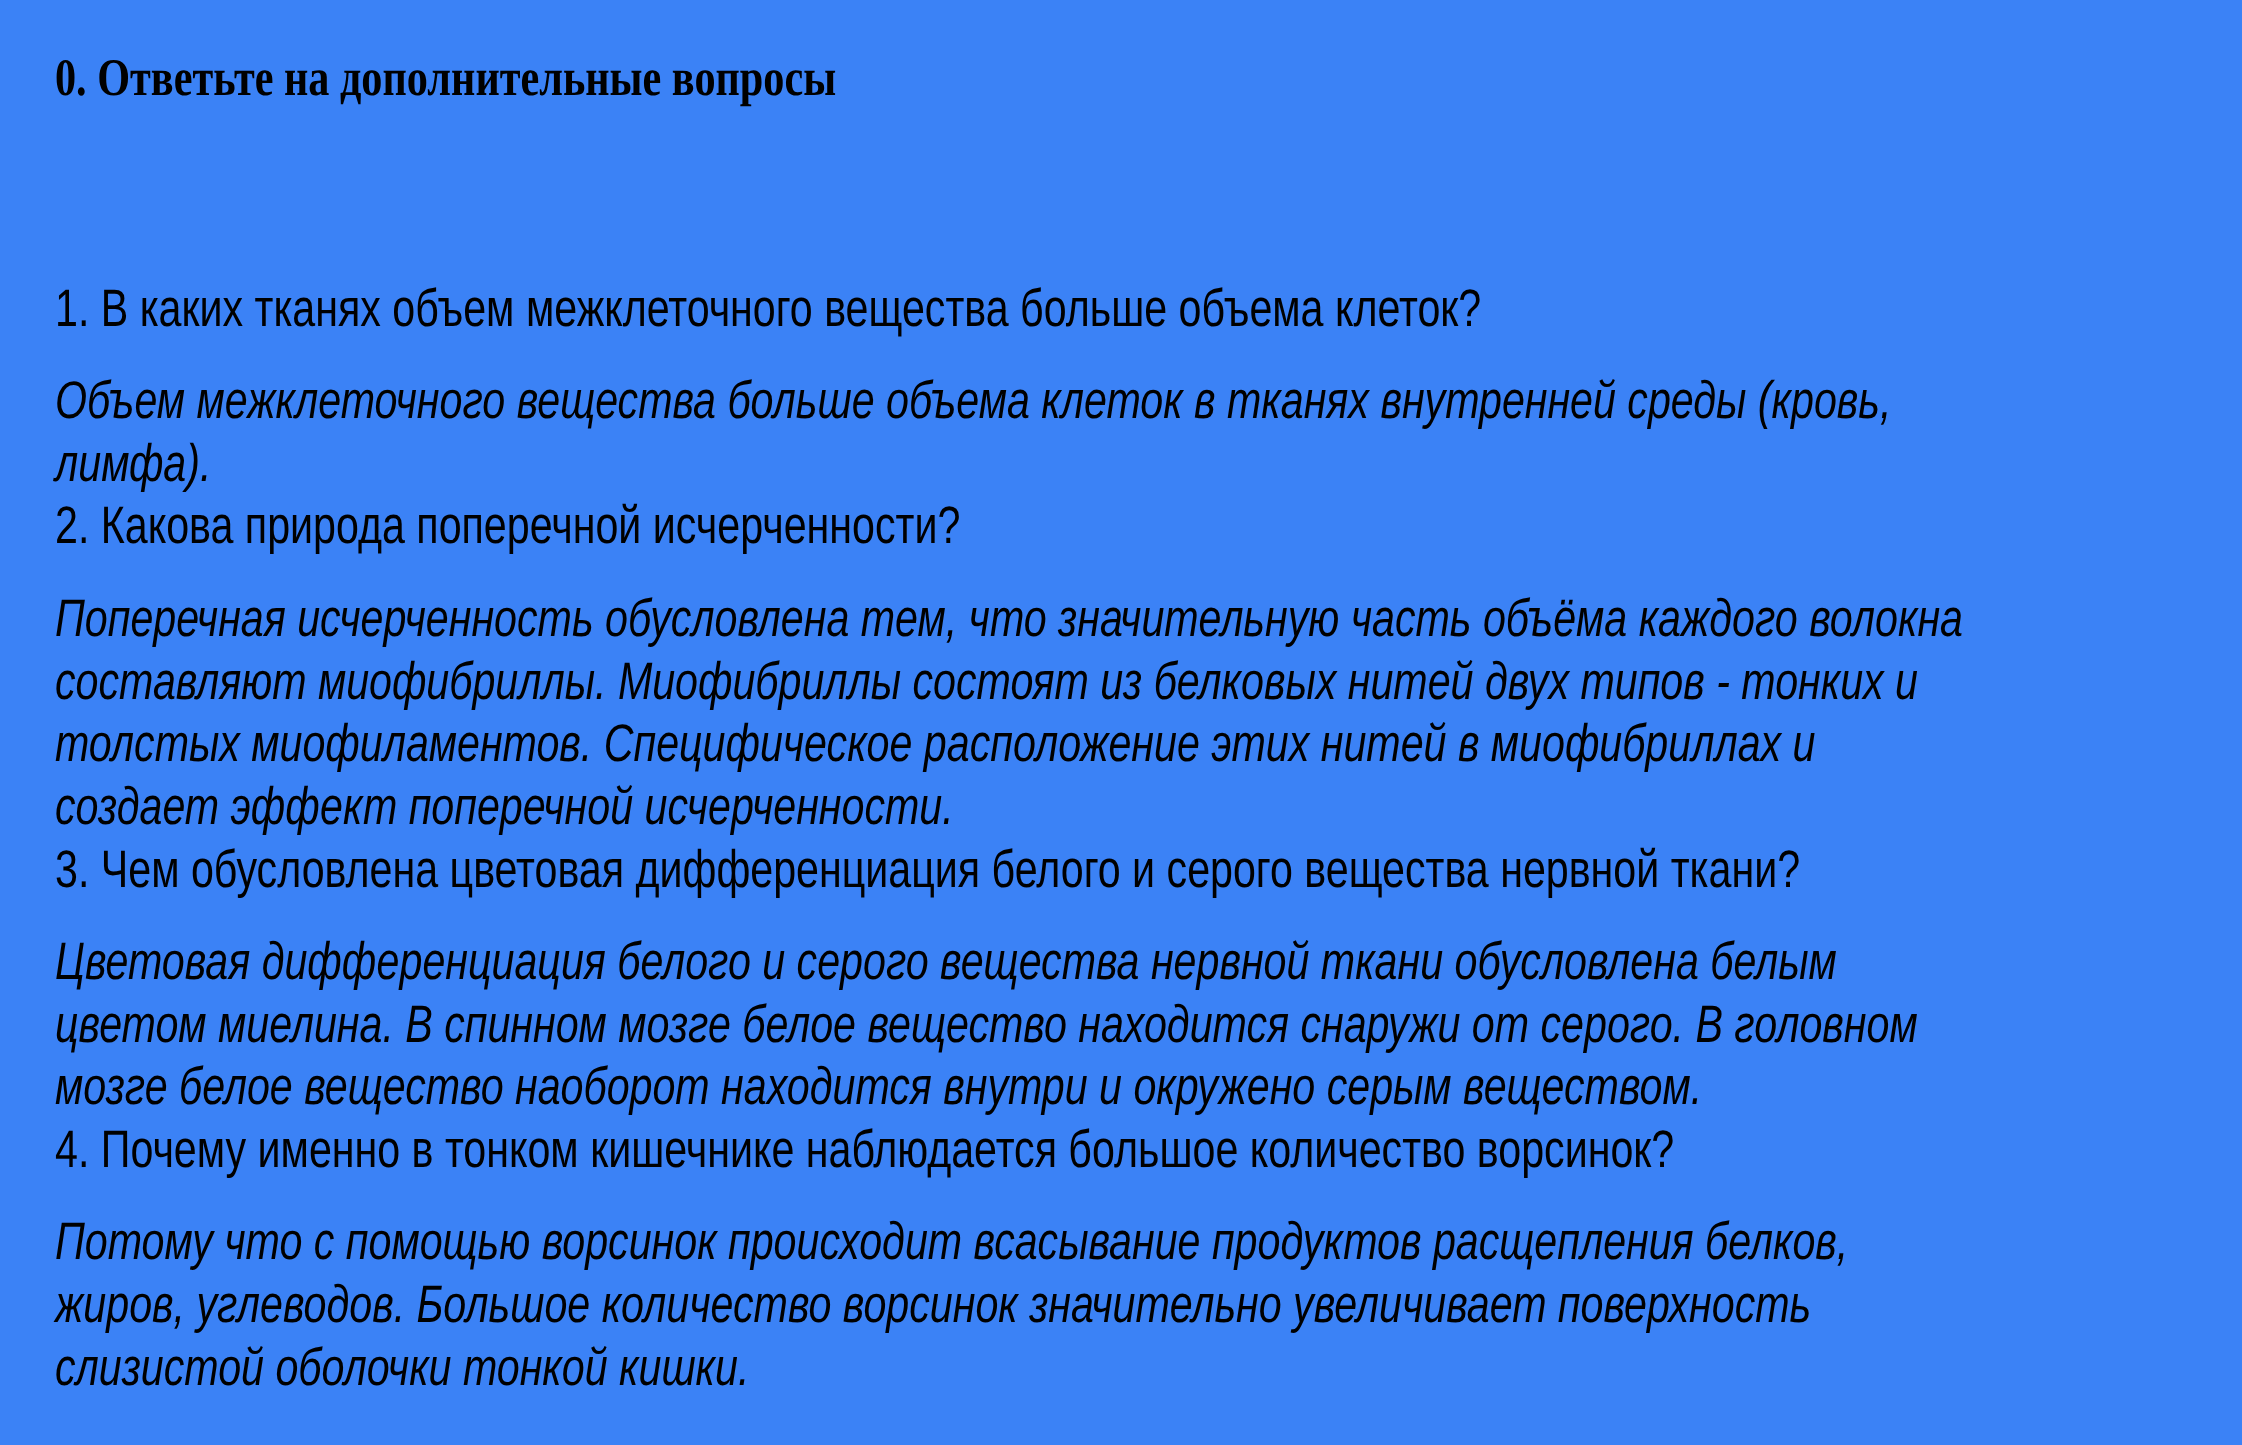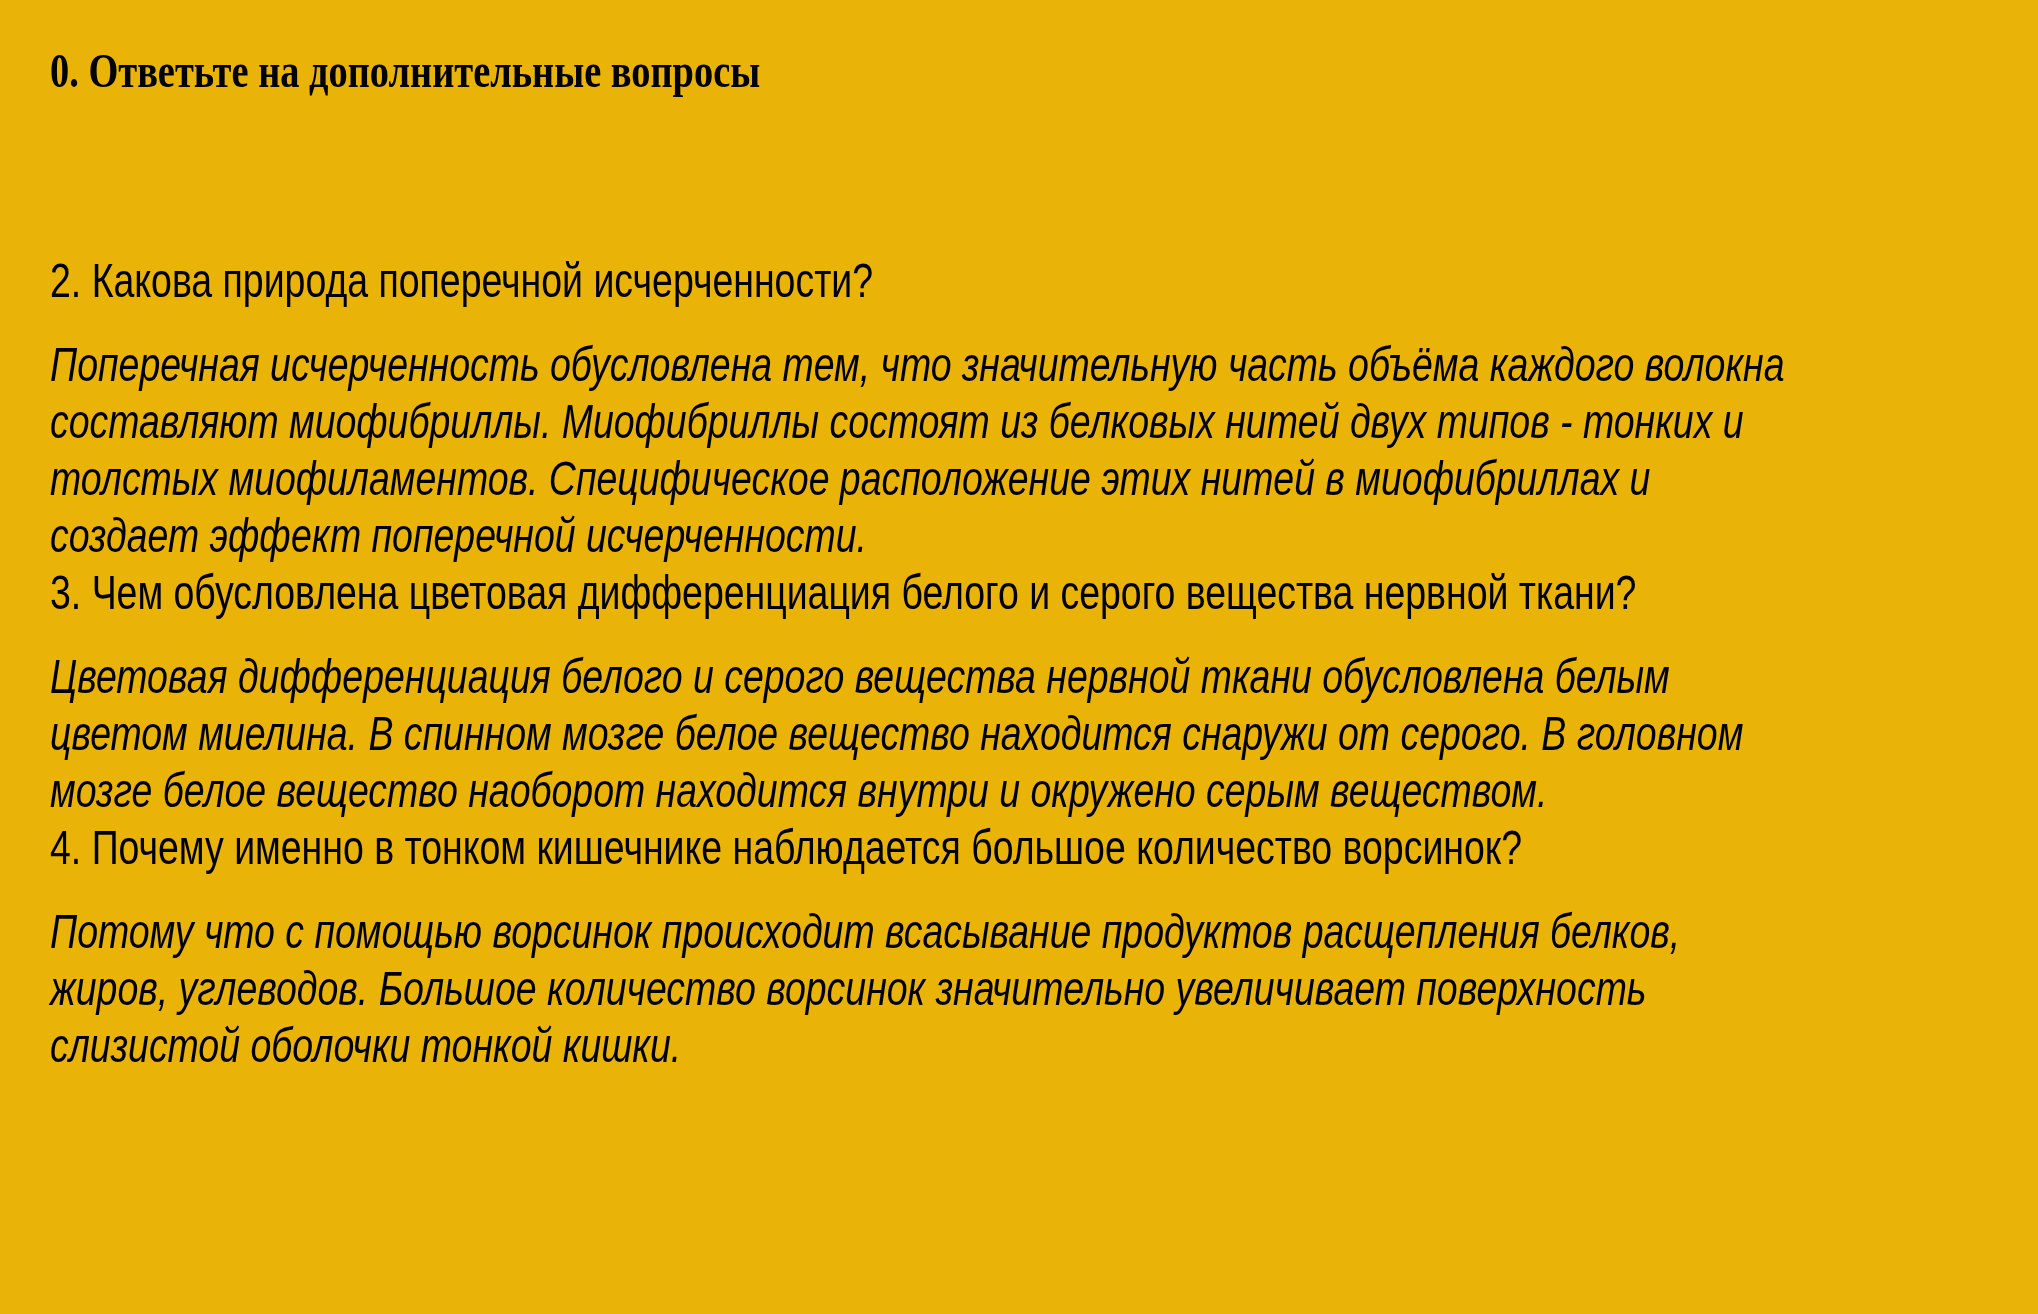--- a/index.html
+++ b/index.html
@@ -4,21 +4,21 @@
 <style>
   html, body {
     margin: 0;
     padding: 0;
     background: #ffffff;
   }
   .page {
     position: relative;
     width: 2038px;
     height: 1314px;
-    background: #eab308;
+    background: #3b82f6;
     color: #000000;
     overflow: hidden;
     box-sizing: border-box;
     padding-left: 50px;
   }
   .doc-heading {
     margin: 42px 0 0 0;
     font-family: "Liberation Serif", serif;
     font-weight: bold;
     font-size: 48px;
@@ -47,20 +47,25 @@
     margin: 0;
   }
 </style>
 </head>
 <body>
 
 <div class="page">
 
   <h1 class="doc-heading">0. Ответьте на дополнительные вопросы</h1>
 
+  <div class="qa-block">
+    <div class="line question">1. В каких тканях объем межклеточного вещества больше объема клеток?</div>
+    <div class="line answer">Объем межклеточного вещества больше объема клеток в тканях внутренней среды (кровь,</div>
+    <div class="line answer">лимфа).</div>
+  </div>
 
   <div class="qa-block">
     <div class="line question">2. Какова природа поперечной исчерченности?</div>
     <div class="line answer">Поперечная исчерченность обусловлена тем, что значительную часть объёма каждого волокна</div>
     <div class="line answer">составляют миофибриллы. Миофибриллы состоят из белковых нитей двух типов - тонких и</div>
     <div class="line answer">толстых миофиламентов. Специфическое расположение этих нитей в миофибриллах и</div>
     <div class="line answer">создает эффект поперечной исчерченности.</div>
   </div>
 
   <div class="qa-block">

